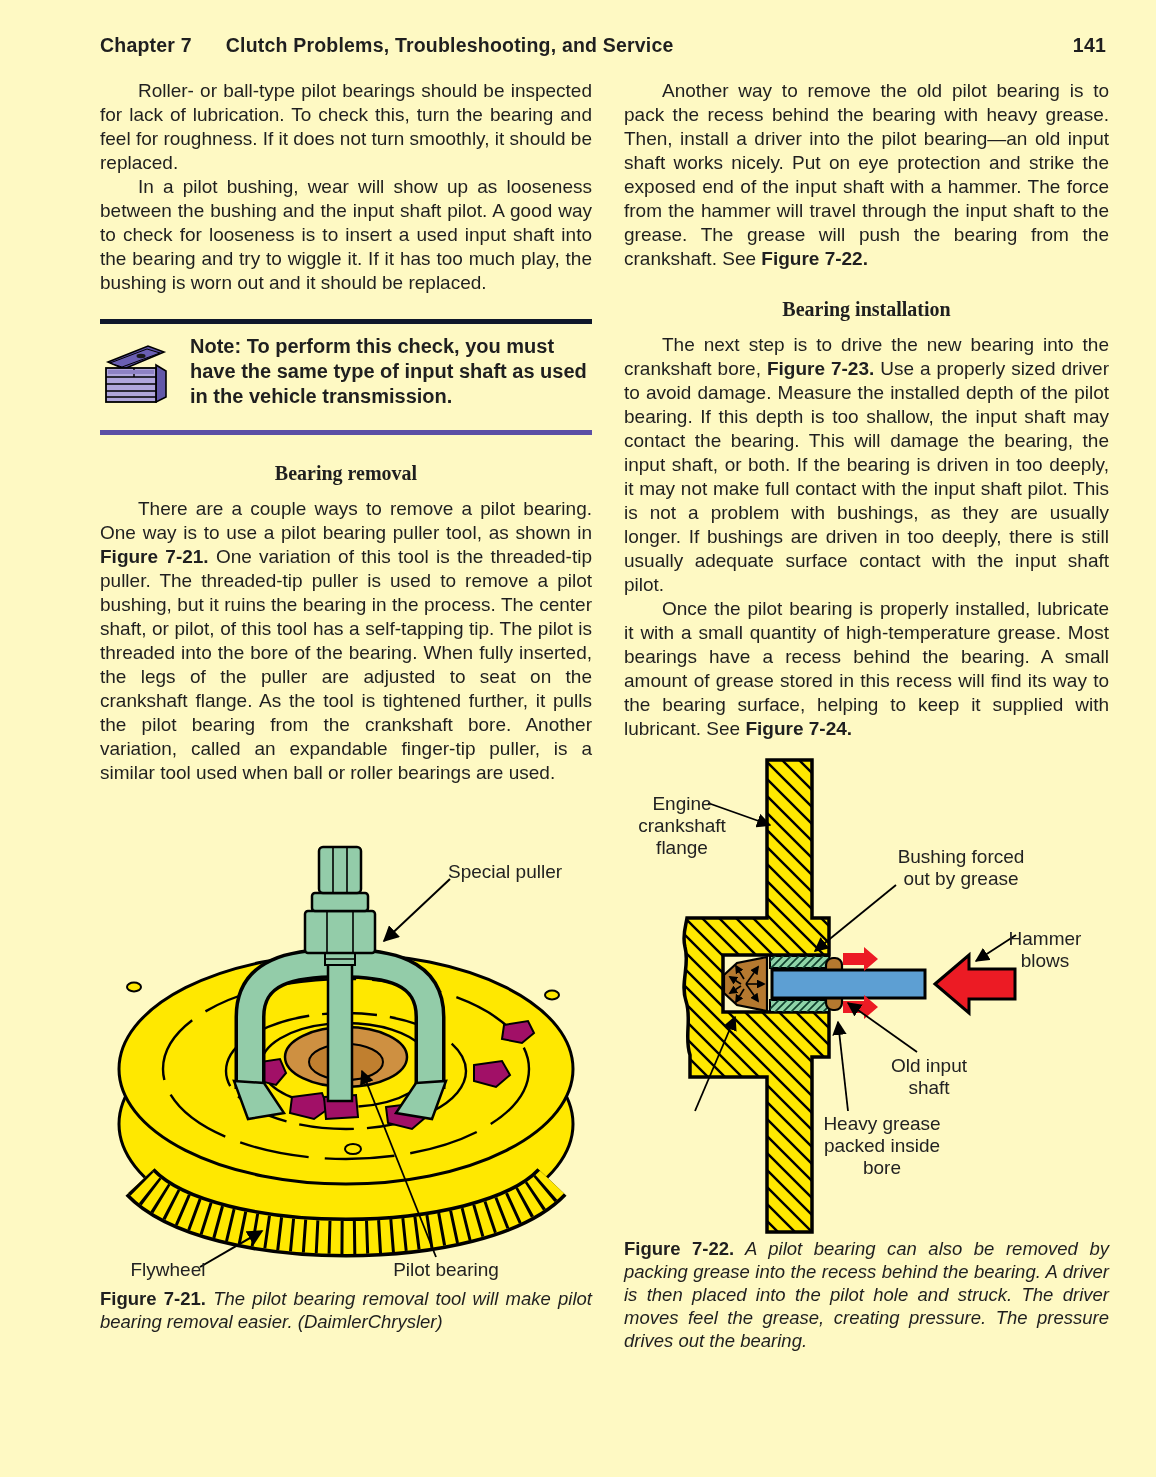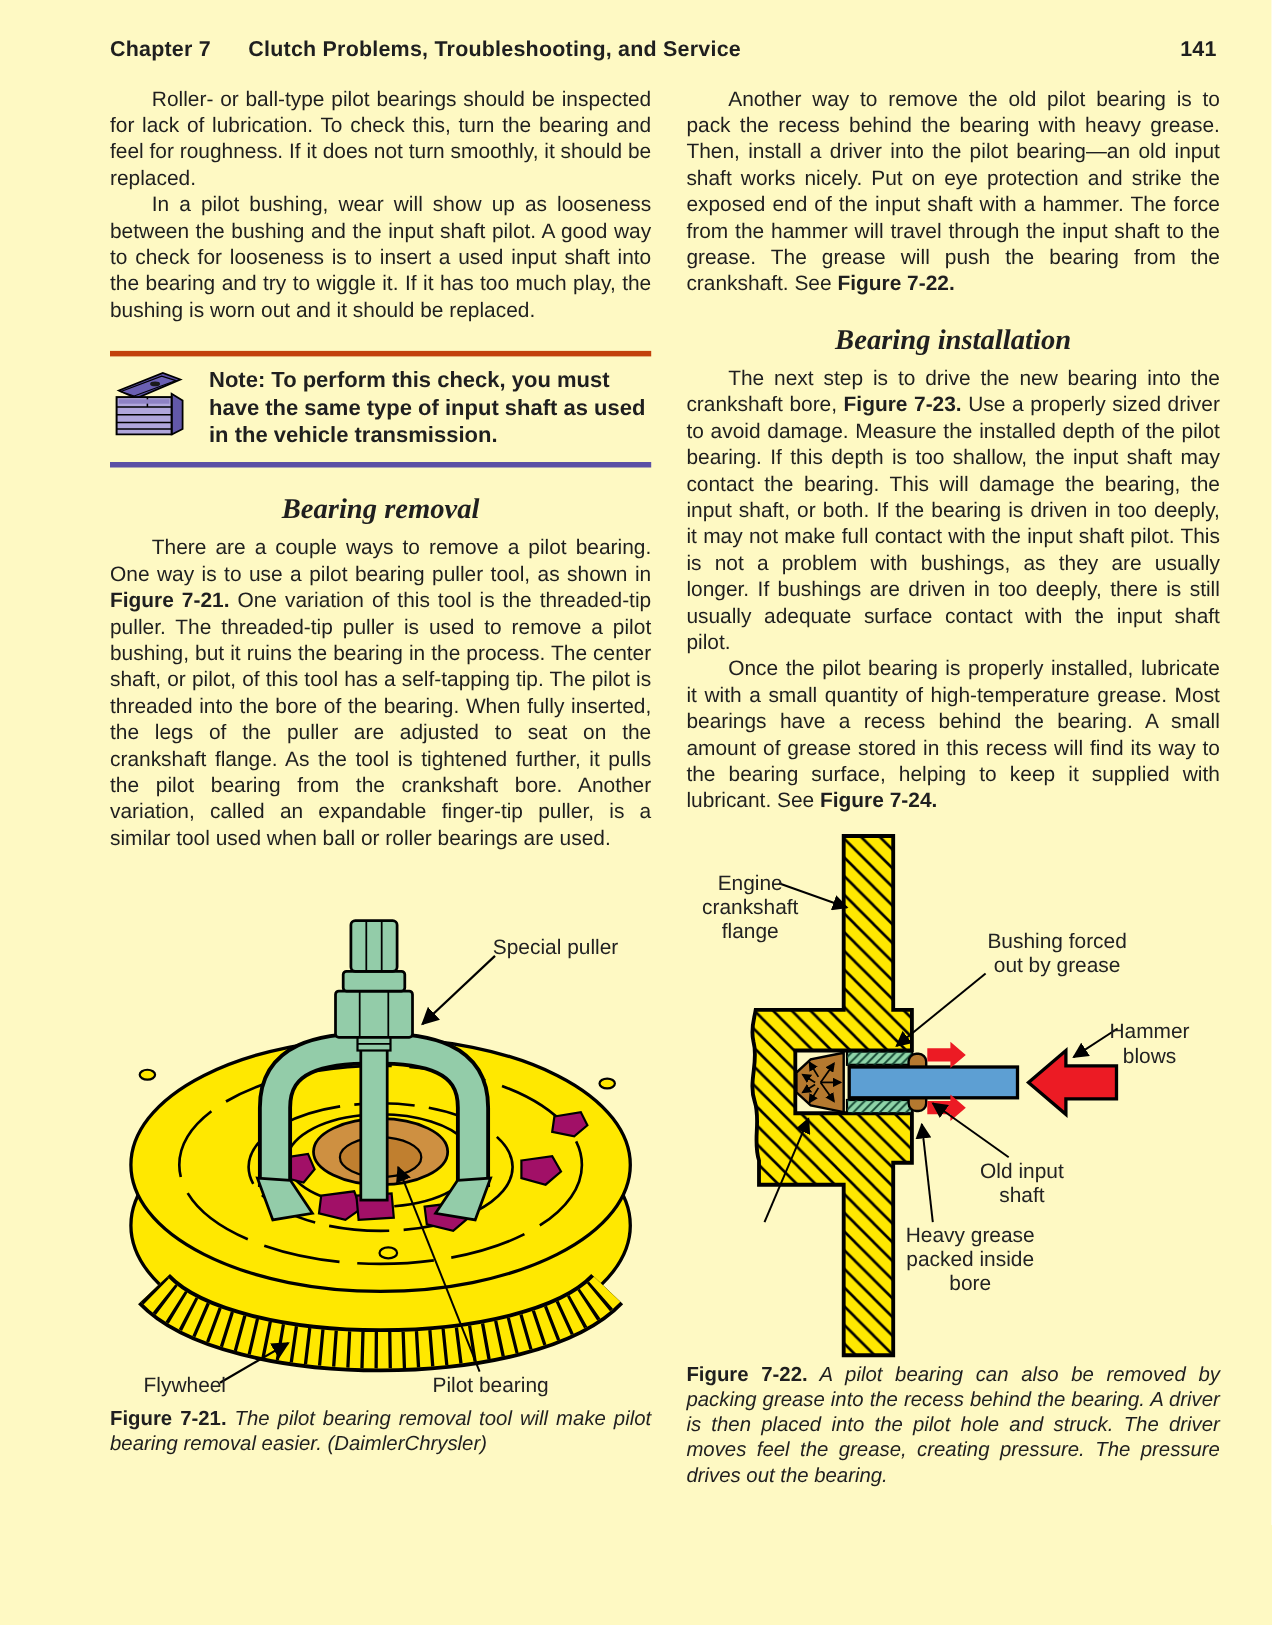--- a/index.html
+++ b/index.html
@@ -8,24 +8,24 @@
   .hdr{display:flex;align-items:baseline;padding:34px 50px 0 100px;
        font-weight:bold;font-size:19.5px;letter-spacing:.2px;}
   .hdr .chap{margin-right:34px;}
   .hdr .pno{margin-left:auto;}
   .cols{display:flex;padding:22px 47px 0 100px;gap:32px;}
   .col{font-size:19px;line-height:24px;text-align:justify;}
   .col.left{width:492px;flex:0 0 492px;}
   .col.right{width:485px;flex:0 0 485px;}
   .col p{margin:0;}
   .col p.ind{text-indent:38px;}
-  h2.sect{font-family:"Liberation Serif",serif;font-style:italic;font-weight:bold;
-          font-size:26px;text-align:center;margin:24px 0 10px 0;line-height:28px;}
-  .note{border-top:5px solid #c2410c;border-bottom:5px solid #5B4FA5;
-        margin-top:24px;padding:10px 0 11px 0;display:flex;align-items:flex-start;gap:16px;}
+  h2.sect{font-family:"Liberation Serif",serif;font-weight:bold;
+          font-size:20px;text-align:center;margin:24px 0 10px 0;line-height:28px;}
+  .note{border-top:5px solid #0f172a;border-bottom:5px solid #5B4FA5;
+        margin-top:24px;padding:10px 0 21px 0;display:flex;align-items:flex-end;gap:16px;}
   .note .ntxt{font-weight:bold;font-size:20px;line-height:25px;text-align:left;flex:1;}
   .note .tbx{flex:0 0 74px;}
   .figwrap{position:relative;margin-top:34px;}
   .figwrap svg{display:block;}
   .flabel{position:absolute;font-size:19px;line-height:22px;text-align:center;color:#222;}
   .cap{margin-top:16px;font-size:18.5px;line-height:23px;text-align:justify;}
   .cap .lead{font-weight:bold;font-style:normal;}
   .cap .ital{font-style:italic;}
   .fig21wrap{height:468px;}
   .fig22wrap{height:482px;margin-top:14px;}

